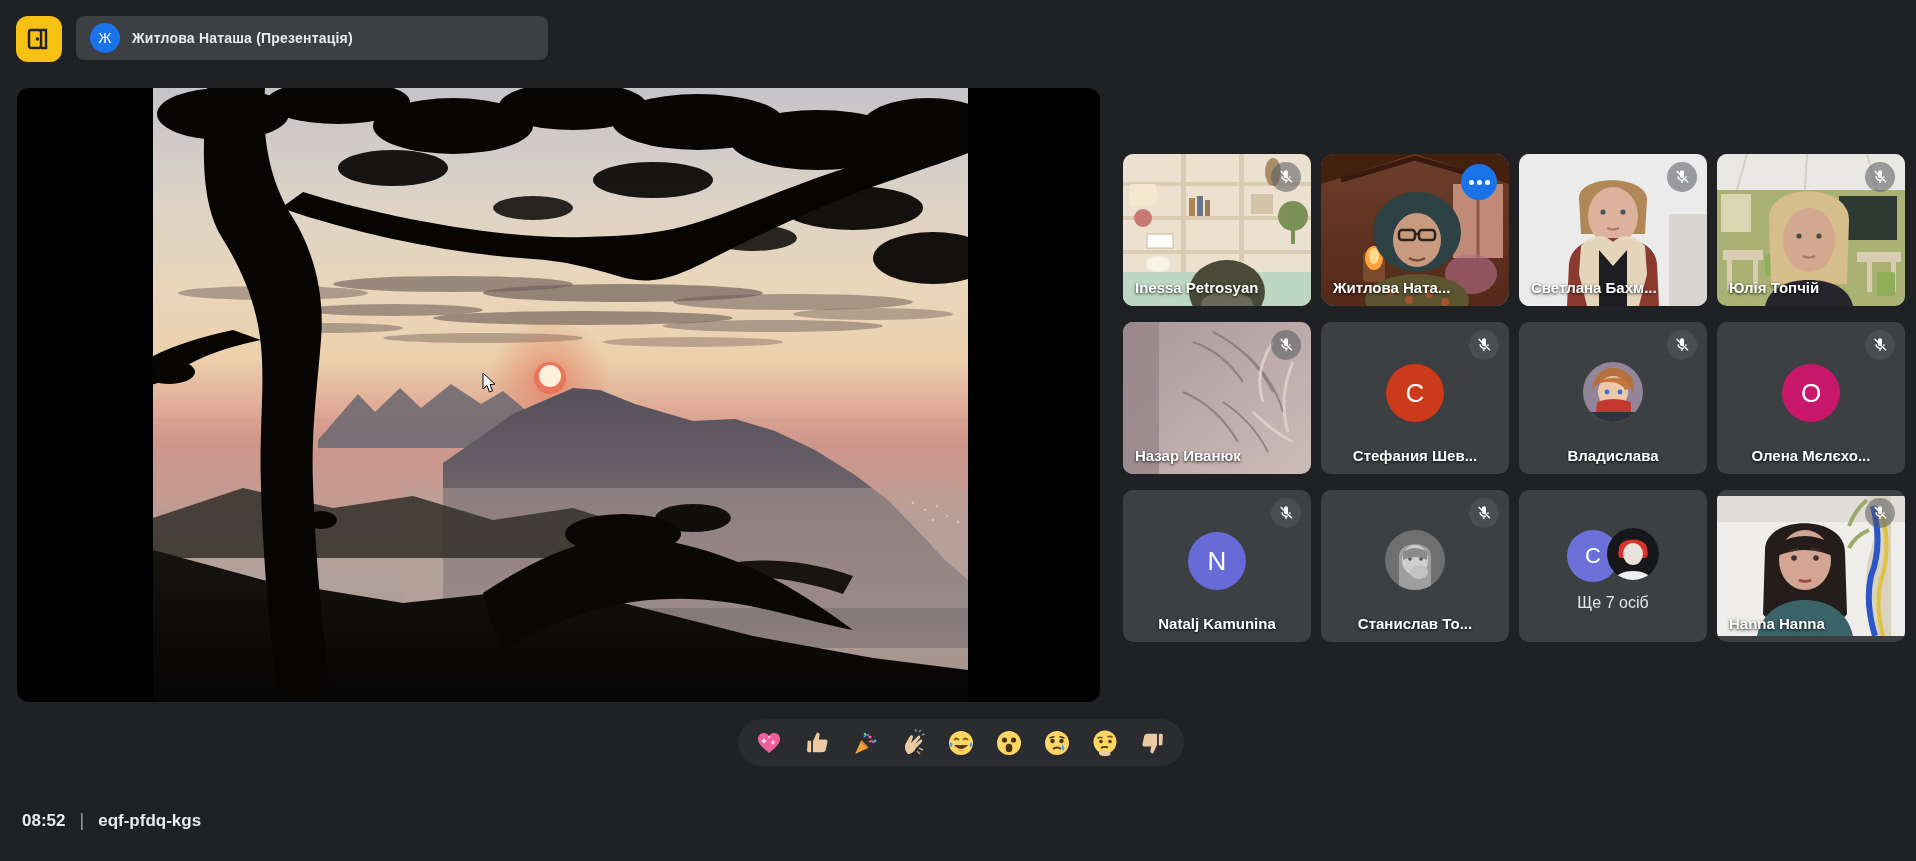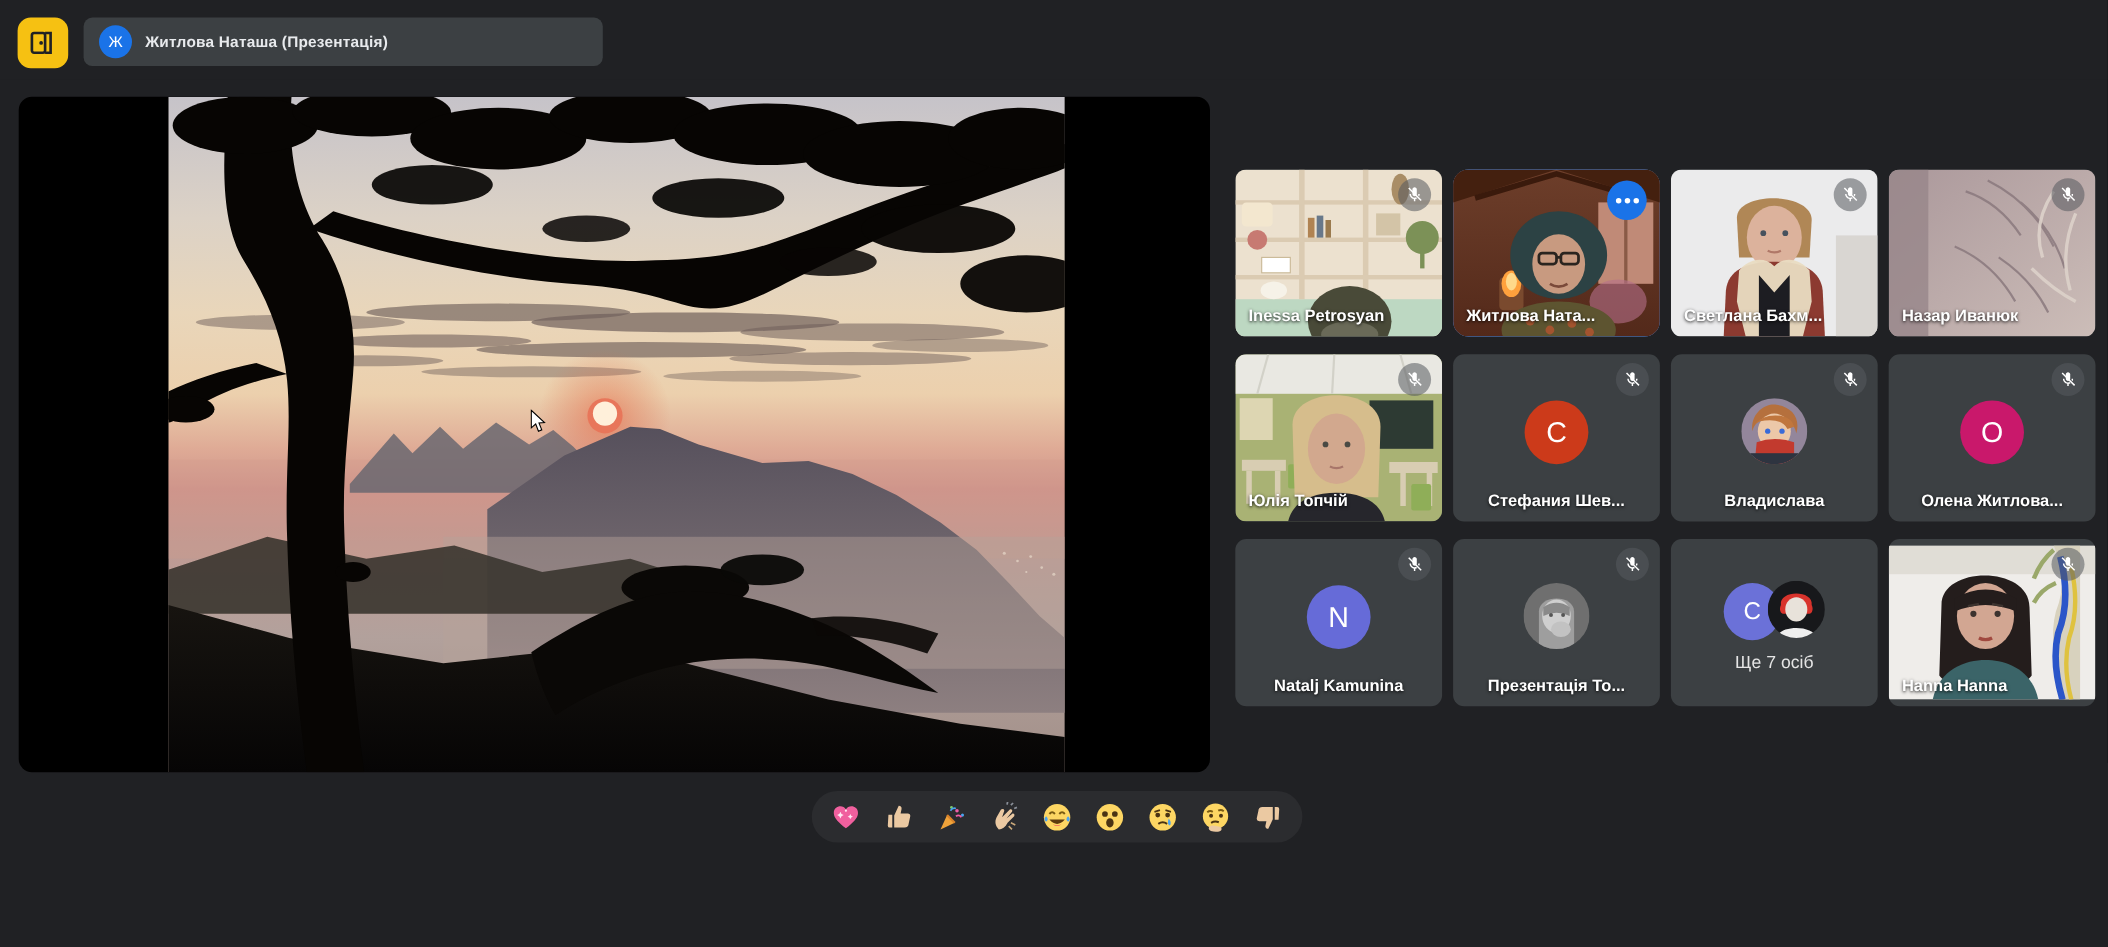--- a/index.html
+++ b/index.html
@@ -266,20 +266,62 @@
             <path fill="#fff" d="M12 14c1.7 0 3-1.3 3-3V5c0-1.7-1.3-3-3-3S9 3.3 9 5v6c0 1.7 1.3 3 3 3z"></path>
             <path fill="#fff" d="M17 11c0 .6-.1 1.2-.3 1.7l1.5 1.6c.5-1 .8-2.1.8-3.3h-2zM7 11H5c0 3.5 2.6 6.4 6 6.9V21h2v-3.1c.9-.1 1.7-.4 2.5-.9l-1.5-1.5c-.6.3-1.3.5-2 .5-2.8 0-5-2.2-5-5z"></path>
             <line x1="4" y1="3" x2="21" y2="20" stroke="#fff" stroke-width="2"></line>
           </svg>
       </div>
       <div class="tile-name">Светлана Бахм...</div>
     </div>
 
     <div class="tile">
       <svg class="tile-photo" viewBox="0 0 188 152" preserveAspectRatio="none">
+        <rect width="188" height="152" fill="#a9b274"></rect>
+        <rect width="188" height="36" fill="#e9e8e2"></rect>
+        <g stroke="#d2d1c8" stroke-width="2">
+            <line x1="30" y1="0" x2="20" y2="36"></line>
+            <line x1="90" y1="0" x2="88" y2="36"></line>
+            <line x1="150" y1="0" x2="160" y2="36"></line>
+          </g>
+        <rect x="4" y="40" width="30" height="38" fill="#ddd6b2"></rect>
+        <rect x="122" y="42" width="58" height="44" fill="#2d3a33"></rect>
+        <g fill="#d8cdb2">
+            <rect x="6" y="96" width="40" height="10"></rect>
+            <rect x="140" y="98" width="44" height="10"></rect>
+            <rect x="10" y="106" width="5" height="30"></rect>
+            <rect x="36" y="106" width="5" height="30"></rect>
+            <rect x="150" y="108" width="5" height="30"></rect>
+            <rect x="174" y="108" width="5" height="30"></rect>
+          </g>
+        <g fill="#8fae58">
+            <rect x="48" y="100" width="16" height="22" rx="2"></rect>
+            <rect x="160" y="118" width="18" height="24" rx="2"></rect>
+          </g>
+        <path d="M52,64 C52,28 132,28 132,66 L130,130 L54,130 Z" fill="#d6bd8c"></path>
+        <ellipse cx="92" cy="86" rx="26" ry="32" fill="#d2a88e"></ellipse>
+        <g fill="#4a4a44">
+            <circle cx="82" cy="82" r="2.6"></circle>
+            <circle cx="102" cy="82" r="2.6"></circle>
+          </g>
+        <path d="M86,102 q6,3 12,0" stroke="#a8766a" stroke-width="2" fill="none"></path>
+        <path d="M48,152 C52,134 70,126 92,126 C114,126 132,134 136,152 Z" fill="#26262c"></path>
+      </svg>
+      <div class="mic-badge">
+        <svg width="16" height="16" viewBox="0 0 24 24">
+            <path fill="#fff" d="M12 14c1.7 0 3-1.3 3-3V5c0-1.7-1.3-3-3-3S9 3.3 9 5v6c0 1.7 1.3 3 3 3z"></path>
+            <path fill="#fff" d="M17 11c0 .6-.1 1.2-.3 1.7l1.5 1.6c.5-1 .8-2.1.8-3.3h-2zM7 11H5c0 3.5 2.6 6.4 6 6.9V21h2v-3.1c.9-.1 1.7-.4 2.5-.9l-1.5-1.5c-.6.3-1.3.5-2 .5-2.8 0-5-2.2-5-5z"></path>
+            <line x1="4" y1="3" x2="21" y2="20" stroke="#fff" stroke-width="2"></line>
+          </svg>
+      </div>
+      <div class="tile-name">Юлія Топчій</div>
+    </div>
+
+    <div class="tile">
+      <svg class="tile-photo" viewBox="0 0 188 152" preserveAspectRatio="none">
         <defs>
             <linearGradient id="wp" x1="0" y1="0" x2="1" y2="1">
               <stop offset="0" stop-color="#ab989b"></stop>
               <stop offset="1" stop-color="#ccbdb8"></stop>
             </linearGradient>
           </defs>
         <rect width="188" height="152" fill="url(#wp)"></rect>
         <rect x="0" y="0" width="36" height="152" fill="#97868a" opacity=".8"></rect>
         <g stroke="#87767b" stroke-width="2" fill="none" opacity=".8">
           <path d="M70,20 q30,10 50,40"></path>
@@ -298,62 +340,20 @@
         <svg width="16" height="16" viewBox="0 0 24 24">
             <path fill="#fff" d="M12 14c1.7 0 3-1.3 3-3V5c0-1.7-1.3-3-3-3S9 3.3 9 5v6c0 1.7 1.3 3 3 3z"></path>
             <path fill="#fff" d="M17 11c0 .6-.1 1.2-.3 1.7l1.5 1.6c.5-1 .8-2.1.8-3.3h-2zM7 11H5c0 3.5 2.6 6.4 6 6.9V21h2v-3.1c.9-.1 1.7-.4 2.5-.9l-1.5-1.5c-.6.3-1.3.5-2 .5-2.8 0-5-2.2-5-5z"></path>
             <line x1="4" y1="3" x2="21" y2="20" stroke="#fff" stroke-width="2"></line>
           </svg>
       </div>
       <div class="tile-name">Назар Иванюк</div>
     </div>
 
     <div class="tile">
-      <svg class="tile-photo" viewBox="0 0 188 152" preserveAspectRatio="none">
-        <rect width="188" height="152" fill="#a9b274"></rect>
-        <rect width="188" height="36" fill="#e9e8e2"></rect>
-        <g stroke="#d2d1c8" stroke-width="2">
-            <line x1="30" y1="0" x2="20" y2="36"></line>
-            <line x1="90" y1="0" x2="88" y2="36"></line>
-            <line x1="150" y1="0" x2="160" y2="36"></line>
-          </g>
-        <rect x="4" y="40" width="30" height="38" fill="#ddd6b2"></rect>
-        <rect x="122" y="42" width="58" height="44" fill="#2d3a33"></rect>
-        <g fill="#d8cdb2">
-            <rect x="6" y="96" width="40" height="10"></rect>
-            <rect x="140" y="98" width="44" height="10"></rect>
-            <rect x="10" y="106" width="5" height="30"></rect>
-            <rect x="36" y="106" width="5" height="30"></rect>
-            <rect x="150" y="108" width="5" height="30"></rect>
-            <rect x="174" y="108" width="5" height="30"></rect>
-          </g>
-        <g fill="#8fae58">
-            <rect x="48" y="100" width="16" height="22" rx="2"></rect>
-            <rect x="160" y="118" width="18" height="24" rx="2"></rect>
-          </g>
-        <path d="M52,64 C52,28 132,28 132,66 L130,130 L54,130 Z" fill="#d6bd8c"></path>
-        <ellipse cx="92" cy="86" rx="26" ry="32" fill="#d2a88e"></ellipse>
-        <g fill="#4a4a44">
-            <circle cx="82" cy="82" r="2.6"></circle>
-            <circle cx="102" cy="82" r="2.6"></circle>
-          </g>
-        <path d="M86,102 q6,3 12,0" stroke="#a8766a" stroke-width="2" fill="none"></path>
-        <path d="M48,152 C52,134 70,126 92,126 C114,126 132,134 136,152 Z" fill="#26262c"></path>
-      </svg>
-      <div class="mic-badge">
-        <svg width="16" height="16" viewBox="0 0 24 24">
-            <path fill="#fff" d="M12 14c1.7 0 3-1.3 3-3V5c0-1.7-1.3-3-3-3S9 3.3 9 5v6c0 1.7 1.3 3 3 3z"></path>
-            <path fill="#fff" d="M17 11c0 .6-.1 1.2-.3 1.7l1.5 1.6c.5-1 .8-2.1.8-3.3h-2zM7 11H5c0 3.5 2.6 6.4 6 6.9V21h2v-3.1c.9-.1 1.7-.4 2.5-.9l-1.5-1.5c-.6.3-1.3.5-2 .5-2.8 0-5-2.2-5-5z"></path>
-            <line x1="4" y1="3" x2="21" y2="20" stroke="#fff" stroke-width="2"></line>
-          </svg>
-      </div>
-      <div class="tile-name">Юлія Топчій</div>
-    </div>
-
-    <div class="tile">
       <div class="avatar-circle" style="background:#cc3a1a;">C</div>
       <div class="mic-badge">
         <svg width="16" height="16" viewBox="0 0 24 24">
             <path fill="#fff" d="M12 14c1.7 0 3-1.3 3-3V5c0-1.7-1.3-3-3-3S9 3.3 9 5v6c0 1.7 1.3 3 3 3z"></path>
             <path fill="#fff" d="M17 11c0 .6-.1 1.2-.3 1.7l1.5 1.6c.5-1 .8-2.1.8-3.3h-2zM7 11H5c0 3.5 2.6 6.4 6 6.9V21h2v-3.1c.9-.1 1.7-.4 2.5-.9l-1.5-1.5c-.6.3-1.3.5-2 .5-2.8 0-5-2.2-5-5z"></path>
             <line x1="4" y1="3" x2="21" y2="20" stroke="#fff" stroke-width="2"></line>
           </svg>
       </div>
       <div class="tile-name center">Стефания Шев...</div>
     </div>
@@ -385,21 +385,21 @@
 
     <div class="tile">
       <div class="avatar-circle" style="background:#c9186b;">O</div>
       <div class="mic-badge">
         <svg width="16" height="16" viewBox="0 0 24 24">
             <path fill="#fff" d="M12 14c1.7 0 3-1.3 3-3V5c0-1.7-1.3-3-3-3S9 3.3 9 5v6c0 1.7 1.3 3 3 3z"></path>
             <path fill="#fff" d="M17 11c0 .6-.1 1.2-.3 1.7l1.5 1.6c.5-1 .8-2.1.8-3.3h-2zM7 11H5c0 3.5 2.6 6.4 6 6.9V21h2v-3.1c.9-.1 1.7-.4 2.5-.9l-1.5-1.5c-.6.3-1.3.5-2 .5-2.8 0-5-2.2-5-5z"></path>
             <line x1="4" y1="3" x2="21" y2="20" stroke="#fff" stroke-width="2"></line>
           </svg>
       </div>
-      <div class="tile-name center">Олена Житлова...</div>
+      <div class="tile-name center">Олена Мєлєхо...</div>
     </div>
 
     <div class="tile">
       <div class="avatar-circle" style="background:#666bd8;">N</div>
       <div class="mic-badge">
         <svg width="16" height="16" viewBox="0 0 24 24">
             <path fill="#fff" d="M12 14c1.7 0 3-1.3 3-3V5c0-1.7-1.3-3-3-3S9 3.3 9 5v6c0 1.7 1.3 3 3 3z"></path>
             <path fill="#fff" d="M17 11c0 .6-.1 1.2-.3 1.7l1.5 1.6c.5-1 .8-2.1.8-3.3h-2zM7 11H5c0 3.5 2.6 6.4 6 6.9V21h2v-3.1c.9-.1 1.7-.4 2.5-.9l-1.5-1.5c-.6.3-1.3.5-2 .5-2.8 0-5-2.2-5-5z"></path>
             <line x1="4" y1="3" x2="21" y2="20" stroke="#fff" stroke-width="2"></line>
           </svg>
@@ -421,21 +421,21 @@
             </g>
         </svg>
       </div>
       <div class="mic-badge">
         <svg width="16" height="16" viewBox="0 0 24 24">
             <path fill="#fff" d="M12 14c1.7 0 3-1.3 3-3V5c0-1.7-1.3-3-3-3S9 3.3 9 5v6c0 1.7 1.3 3 3 3z"></path>
             <path fill="#fff" d="M17 11c0 .6-.1 1.2-.3 1.7l1.5 1.6c.5-1 .8-2.1.8-3.3h-2zM7 11H5c0 3.5 2.6 6.4 6 6.9V21h2v-3.1c.9-.1 1.7-.4 2.5-.9l-1.5-1.5c-.6.3-1.3.5-2 .5-2.8 0-5-2.2-5-5z"></path>
             <line x1="4" y1="3" x2="21" y2="20" stroke="#fff" stroke-width="2"></line>
           </svg>
       </div>
-      <div class="tile-name center">Презентація То...</div>
+      <div class="tile-name center">Станислав То...</div>
     </div>
 
     <div class="tile">
       <div class="overflow-cluster">
         <div class="c1">C</div>
         <div class="c2">
           <svg width="52" height="52" viewBox="0 0 52 52">
             <rect width="52" height="52" fill="#17181b"></rect>
             <path d="M12,22 C10,8 42,8 40,22 C42,26 40,30 38,30 L14,30 C12,30 10,26 12,22 Z" fill="#d8332c"></path>
             <ellipse cx="26" cy="26" rx="10" ry="11" fill="#e8e2da"></ellipse>
@@ -564,14 +564,22 @@
           <path d="M12 27 q-5 -1 -4 -4 q1 -2 4 -1.5 l6 1 q2 .5 1.5 2.5 q-.5 2.5 -7.5 2 Z" fill="#ebc9a2"></path>
         </svg>
     </span>
     <span class="reaction">
       <svg width="28" height="28" viewBox="0 0 24 24" style="transform:rotate(180deg)">
           <path d="M4 10 h3 v10 H5 a1.5 1.5 0 01-1.5-1.5 Z M8.5 20 V10.5 L12 3 c1.6 0 2.6 1.1 2.2 2.7 L13.5 9 H19 a2 2 0 012 2.2 l-1.2 5.6 A3.4 3.4 0 0116.5 20 Z" fill="#ebc9a2"></path>
         </svg>
     </span>
   </div>
 
+  <div class="bottombar">
+    <div class="meet-info">
+      <span style="font-weight:bold;">08:52</span>
+      <span class="sep">|</span>
+      <span style="font-weight:bold;">eqf-pfdq-kgs</span>
+    </div>
+
+  </div>
 
 </div>
 
 </body></html>

